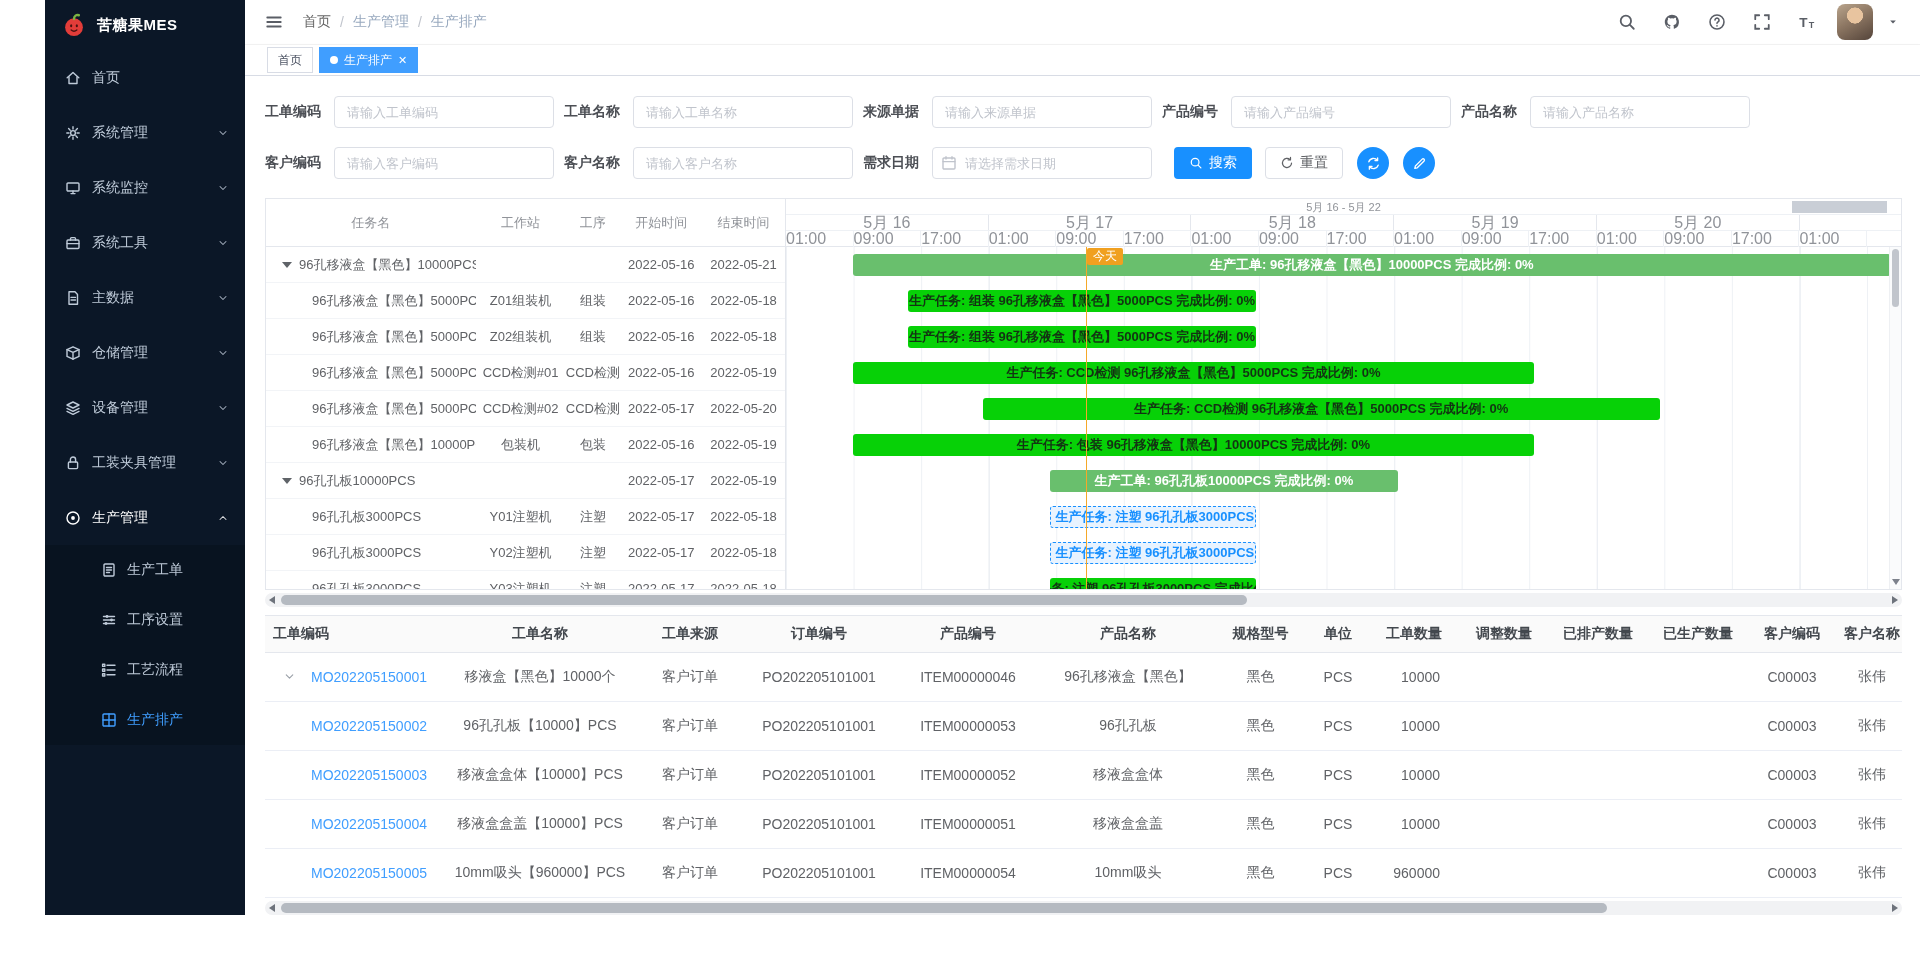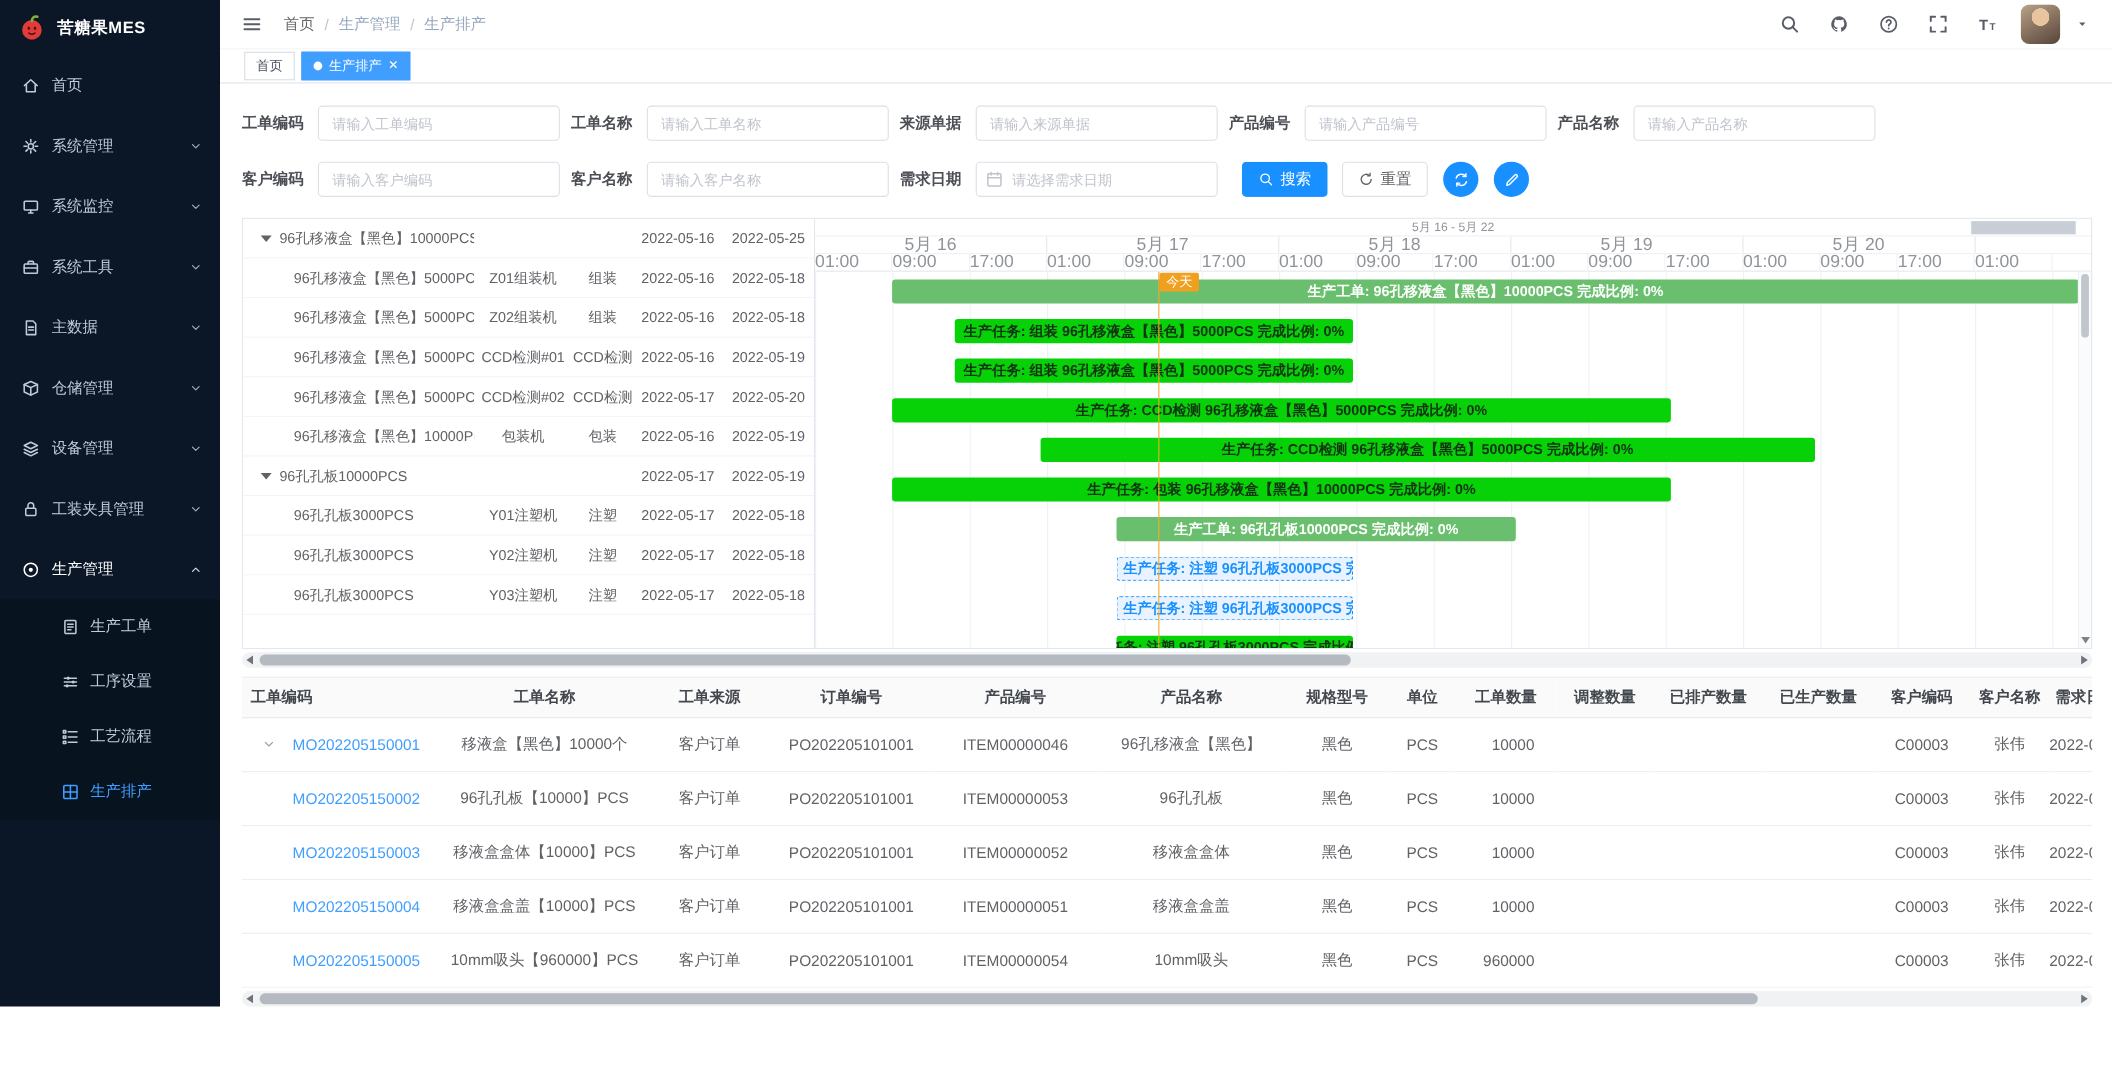--- a/index.html
+++ b/index.html
@@ -1,18 +1,18 @@
 <!DOCTYPE html>
 <html><head>
 <meta charset="utf-8">
 <style>
   * { margin:0; padding:0; box-sizing:border-box; }
   html,body { width:1920px; height:969px; overflow:hidden; background:#fff;
     font-family:"Liberation Sans","DejaVu Sans",sans-serif; }
-  .app { display:flex; width:1920px; height:915px; }
+  .app { display:flex; width:1920px; height:915px;padding-left:45px; }
 
   
   .sidebar { width:200px; height:100%; background:#0b1727; flex-shrink:0; display:flex; flex-direction:column; }
   .logo { height:50px; display:flex; align-items:center; gap:10px; padding-left:16px; }
   .logo-text { color:#fff; font-size:15px; font-weight:700; letter-spacing:.5px; }
   .menu { flex:1; overflow:hidden; }
   .menu-item { height:55px; display:flex; align-items:center; padding:0 16px 0 20px; color:#bfcbd9; font-size:14px; cursor:pointer; }
   .menu-item .mi-icon { width:16px; height:16px; margin-right:11px; display:flex; }
   .menu-item .mi-icon svg, .submenu-item .mi-icon svg { width:16px; height:16px; }
   .mi-arrow { margin-left:auto; display:flex; opacity:.85; }
@@ -486,29 +486,36 @@
                 <svg viewBox="0 0 16 16" fill="none" stroke="currentColor" stroke-width="1.4" stroke-linecap="round" stroke-linejoin="round">
                   <path d="M3 13.2 L3.6 10.6 L10.9 3.3 a1.3 1.3 0 0 1 1.8 0 l.2.2 a1.3 1.3 0 0 1 0 1.8 L5.6 12.6 Z"></path>
                 </svg>
               </span>
             </span>
   </div>
         </div>
 
       <div class="gantt-panel">
         <div class="g-left">
+          <div class="g-left-head" id="g-left-head">
+              <span class="g-col c0">任务名</span>
+              <span class="g-col c1">工作站</span>
+              <span class="g-col c2">工序</span>
+              <span class="g-col c3">开始时间</span>
+              <span class="g-col c4">结束时间</span>
+            </div>
           <div id="g-left-body">
   <div class="g-lrow">
     <span class="g-col c0 g-name group">
       <span class="g-caret"></span>96孔移液盒【黑色】10000PCS
     </span>
     <span class="g-col c1"></span>
     <span class="g-col c2"></span>
     <span class="g-col c3">2022-05-16</span>
-    <span class="g-col c4">2022-05-25</span>
+    <span class="g-col c4">2022-05-21</span>
   </div>
   <div class="g-lrow">
     <span class="g-col c0 g-name ">
       96孔移液盒【黑色】5000PCS
     </span>
     <span class="g-col c1">Z01组装机</span>
     <span class="g-col c2">组装</span>
     <span class="g-col c3">2022-05-16</span>
     <span class="g-col c4">2022-05-18</span>
   </div>

